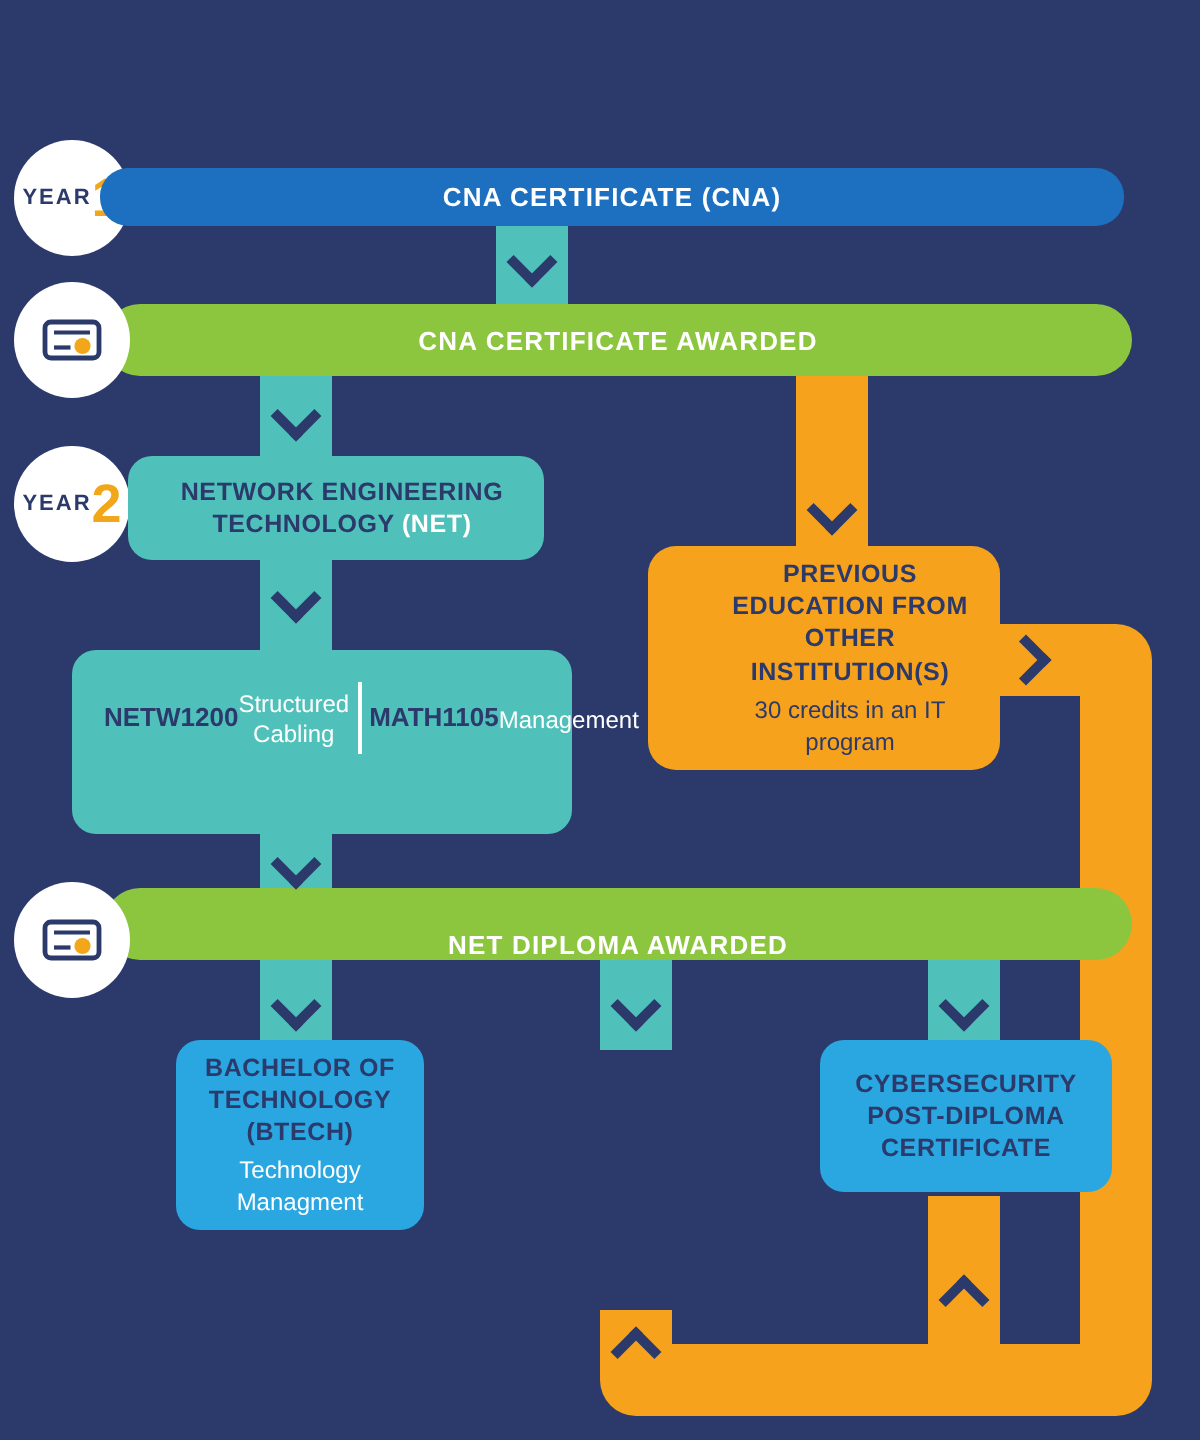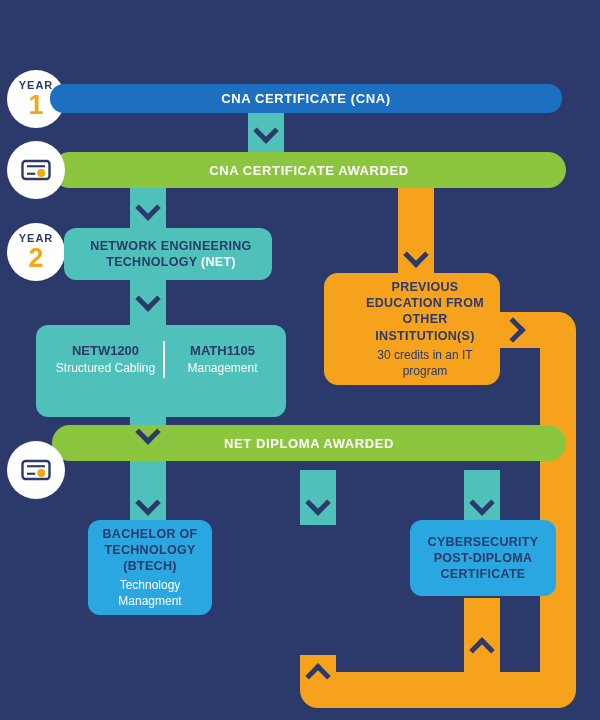--- a/index.html
+++ b/index.html
@@ -13,41 +13,41 @@
   .bar {
     position:absolute; display:flex; align-items:center; justify-content:center;
     color:#fff; font-weight:bold; font-size:13px; letter-spacing:.6px;
     border-radius:18px; text-align:center;
   }
   .bar.blue  { background:#1d70c0; }
   .bar.green { background:#8cc63e; }
 
   .circle-badge {
     position:absolute; width:58px; height:58px; border-radius:50%; background:#fff;
-    display:flex; flex-direction:column; align-items:center; justify-content:center;
+    display:flex; flex-direction:row; align-items:center; justify-content:center;
     box-sizing:border-box;
   }
   .circle-badge .yr  { color:#2b3a6b; font-weight:bold; font-size:11px; letter-spacing:1px; line-height:1.1; }
   .circle-badge .num { color:#f2a71b; font-weight:bold; font-size:27px; line-height:1; }
 
   .box {
     position:absolute; border-radius:12px; box-sizing:border-box;
     display:flex; flex-direction:column; align-items:center; justify-content:center;
     text-align:center; padding:8px 6px;
   }
   .box.teal      { background:#4fc0ba;padding-left:12px; }
   .box.orange    { background:#f6a21d; border-radius:14px;padding-left:32px; }
   .box.lightblue { background:#2aa7e0; }
   .t  { color:#2b3a6b; font-weight:bold; font-size:12.5px; line-height:1.3; letter-spacing:.3px; }
   .s  { color:#fff; font-size:12px; line-height:1.3; margin-top:4px; }
   .s.navy { color:#2b3a6b; }
   .white { color:#fff; }
 
   .courses { display:flex; width:100%; margin-top:6px; }
-  .course { flex:1; display:flex; flex-direction:column; align-items:center; justify-content:flex-start; padding:2px 4px; }
+  .course { flex:1; display:flex; align-items:center; justify-content:flex-start; padding:2px 4px; }
   .course + .course { border-left:2px solid #fff;align-items:center; }
   .course .code { color:#2b3a6b; font-weight:bold; font-size:13px; line-height:1.25; }
   .course .name { color:#fff; font-size:12px; line-height:1.25; margin-top:2px; }
 
   .chev {
     position:absolute; width:13px; height:13px;
     border-right:5px solid #2b3a6b; border-bottom:5px solid #2b3a6b;
   }
   .chev.down  { transform:rotate(45deg); }
   .chev.right { transform:rotate(-45deg); }
@@ -121,21 +121,21 @@
         <span class="name">Management</span>
       </div>
     </div>
   </div>
 
   <div class="box orange" style="left:324px; top:273px; width:176px; height:112px;">
     <div class="t">PREVIOUS EDUCATION FROM OTHER INSTITUTION(S)</div>
     <div class="s navy">30 credits in an IT program</div>
   </div>
 
-  <div class="bar green" style="left:52px; top:425px; width:514px; height:36px;">
+  <div class="bar green" style="left:52px; top:444px; width:514px; height:36px;align-items:flex-end;">
     <span>NET DIPLOMA AWARDED</span>
   </div>
 
   <div class="circle-badge" style="left:7px; top:441px;">
     <svg width="36" height="36" viewBox="0 0 24 24">
       <rect x="3" y="6" width="18" height="12" rx="2" fill="none" stroke="#2b3a6b" stroke-width="1.6"></rect>
       <line x1="6" y1="9.5" x2="18" y2="9.5" stroke="#2b3a6b" stroke-width="1.4"></line>
       <line x1="6" y1="14.5" x2="11.5" y2="14.5" stroke="#2b3a6b" stroke-width="1.4"></line>
       <circle cx="15.5" cy="14" r="2.7" fill="#f2a71b"></circle>
     </svg>

